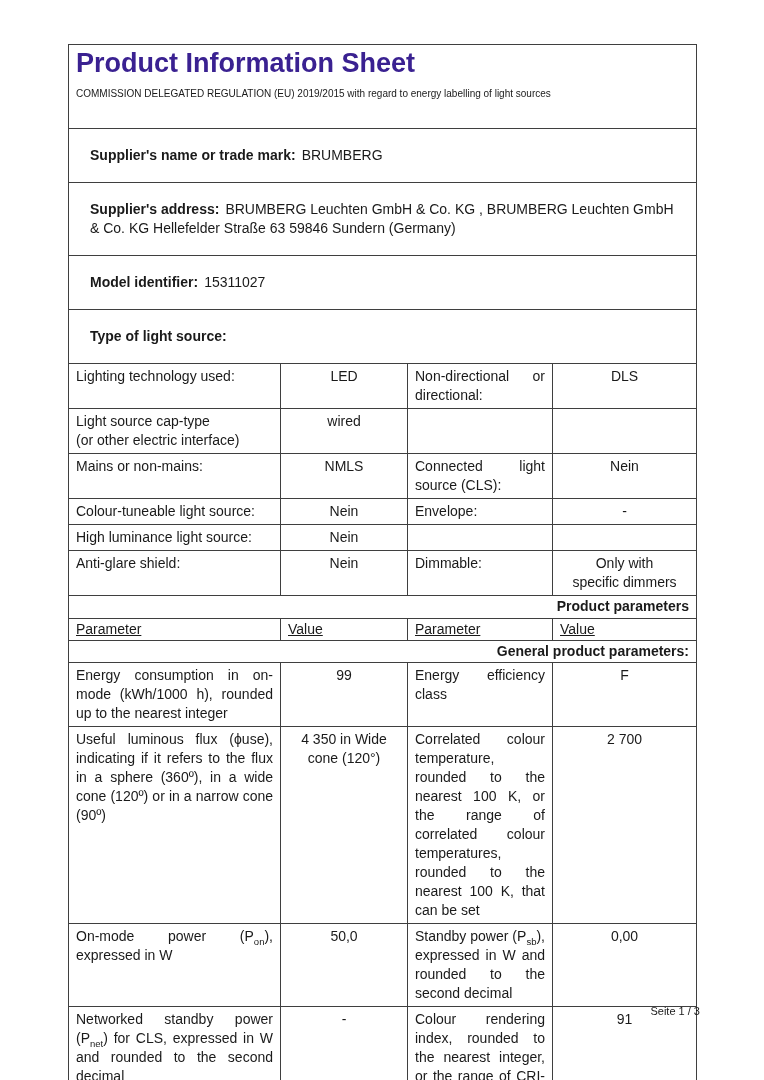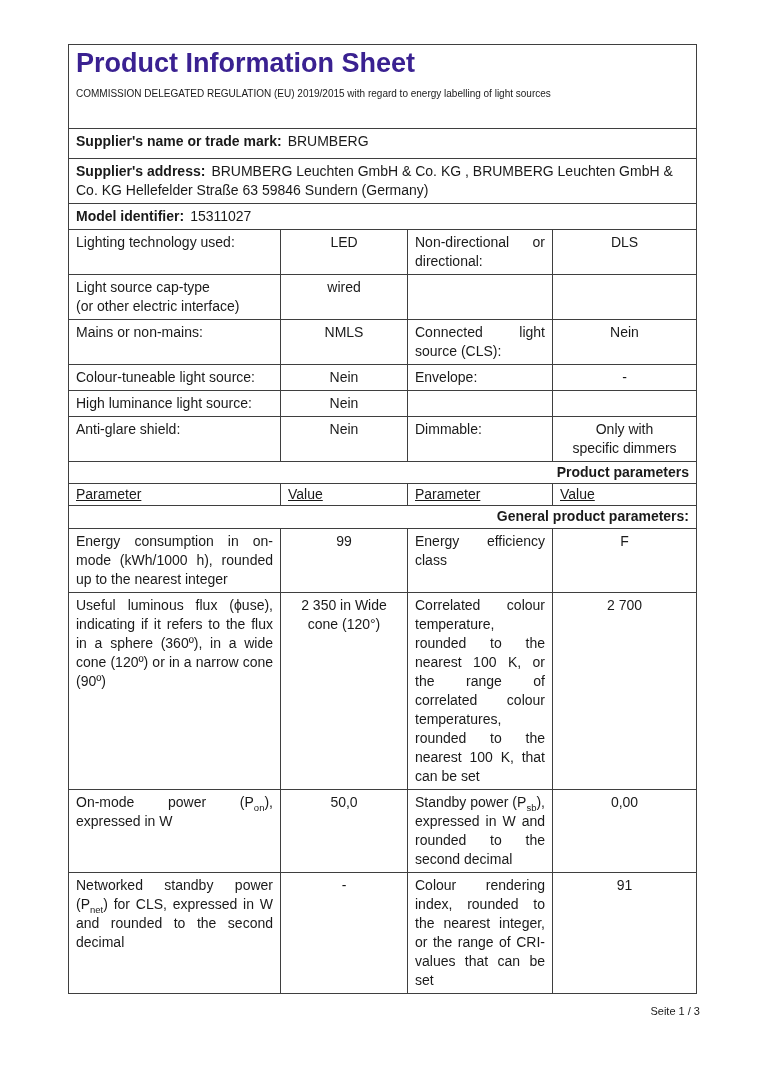--- a/index.html
+++ b/index.html
@@ -41,21 +41,21 @@
     font-size: 27px;
     font-weight: bold;
     color: #3a2191;
     line-height: 1.15;
   }
   .regulation {
     margin: 0;
     font-size: 10px;
   }
   
-  .kv { margin: 0; }
+  .kv { margin: 14px; }
   .kv .lbl { font-weight: bold; }
   .kv .val { margin-left: 6px; }
   
   .cell-param { text-align: justify; white-space: pre-line; }
   .cell-value { text-align: center; white-space: pre-line; }
   .span-head  { text-align: right; font-weight: bold; }
   .col-head   { text-align: left; text-decoration: underline; }
   tr.compact td { padding-top: 1px; padding-bottom: 1px; }
   sub { font-size: 0.68em; line-height: 0; }
   
@@ -118,20 +118,25 @@
       </tr>
 
       <tr class="h26">
         <td colspan="4">
           <p class="kv">
             <span class="lbl">Model identifier:</span><span class="val">15311027</span>
           </p>
         </td>
       </tr>
 
+      <tr class="h25">
+        <td colspan="4">
+          <p class="kv"><span class="lbl">Type of light source:</span></p>
+        </td>
+      </tr>
 
       <tr class="h39">
         <td class="cell-param">Lighting technology used:</td>
         <td class="cell-value">LED</td>
         <td class="cell-param">Non-directional or directional:</td>
         <td class="cell-value">DLS</td>
       </tr>
       <tr class="h42">
         <td class="cell-param">Light source cap-type
 (or other electric interface)</td>
@@ -181,21 +186,21 @@
       </tr>
 
       <tr class="h56">
         <td class="cell-param">Energy consumption in on-mode (kWh/1000 h), rounded up to the nearest integer</td>
         <td class="cell-value">99</td>
         <td class="cell-param">Energy efficiency class</td>
         <td class="cell-value">F</td>
       </tr>
       <tr class="h182">
         <td class="cell-param">Useful luminous flux (ϕuse), indicating if it refers to the flux in a sphere (360º), in a wide cone (120º) or in a narrow cone (90º)</td>
-        <td class="cell-value">2 350 in Wide
+        <td class="cell-value">4 350 in Wide
 cone (120°)</td>
         <td class="cell-param">Correlated colour temperature, rounded to the nearest 100 K, or the range of correlated colour temperatures, rounded to the nearest 100 K, that can be set</td>
         <td class="cell-value">2 700</td>
       </tr>
       <tr class="h74">
         <td class="cell-param">On-mode power (P<sub>on</sub>), expressed in W</td>
         <td class="cell-value">50,0</td>
         <td class="cell-param">Standby power (P<sub>sb</sub>), expressed in W and rounded to the second decimal</td>
         <td class="cell-value">0,00</td>
       </tr>

